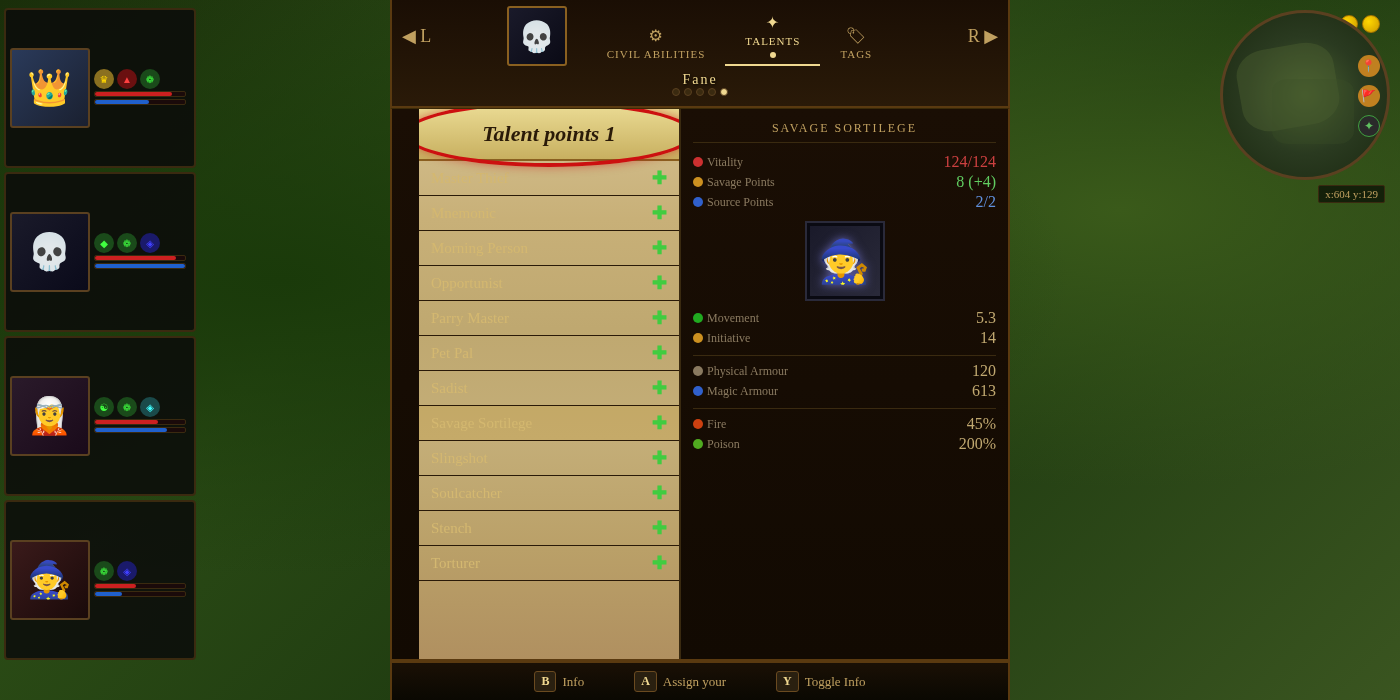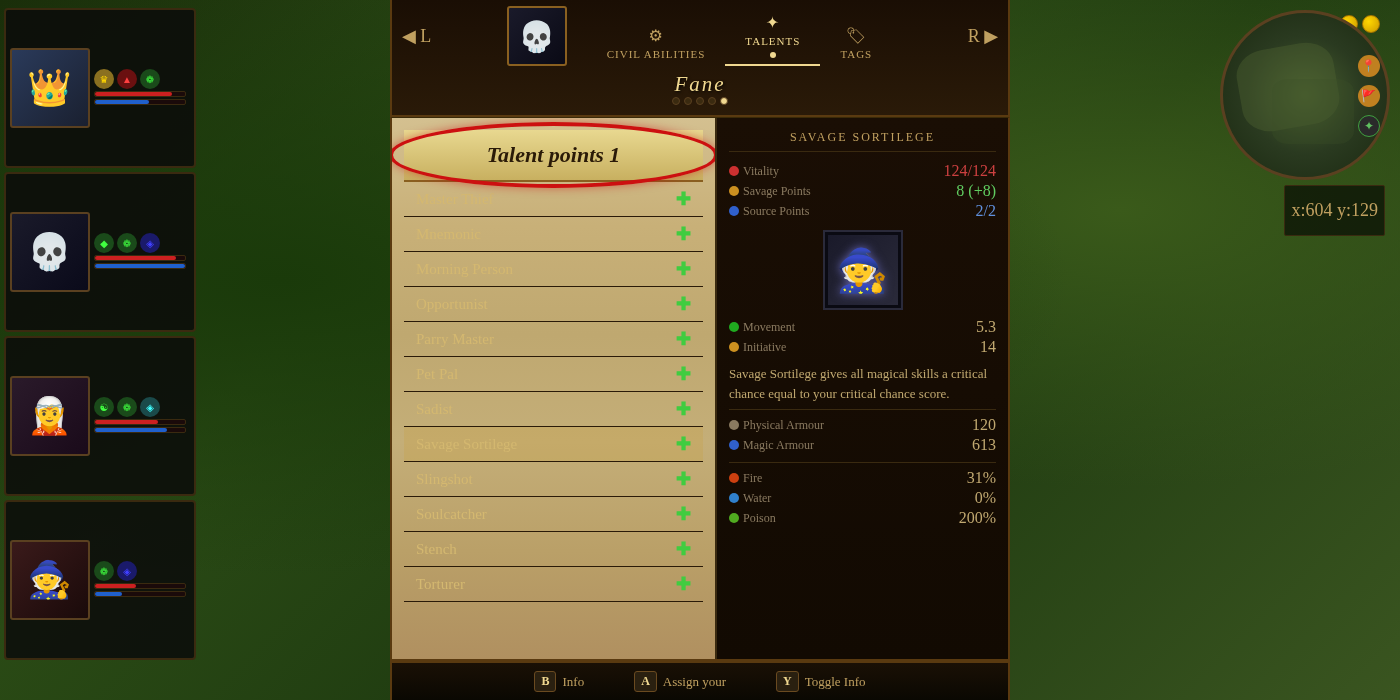--- a/index.html
+++ b/index.html
@@ -147,22 +147,21 @@
       border-top: none;
       width: 620px;
       padding: 6px 10px;
       display: flex;
       flex-direction: column;
       align-items: center;
     }
 
     .char-name {
       color: #f0d890;
-      font-size: 21px;
-      font-style: italic;
+      font-size: 14px;
       letter-spacing: 2px;
       text-shadow: 1px 1px 3px #000;
     }
 
     .char-portrait-small {
       width: 60px;
       height: 60px;
       border: 2px solid #8a6020;
       border-radius: 3px;
       background: linear-gradient(135deg, #1a1a2a, #0a0a15);
@@ -240,25 +239,26 @@
       display: flex;
       width: 620px;
       flex: 1;
       background: linear-gradient(180deg, #1a0e04 0%, #120a02 100%);
       border: 2px solid #5a3a10;
       border-top: 1px solid #3a2a08;
     }
 
     
     .talent-list {
-      width: 325px;
-      padding: 12px;
+      width: 262px;
+      padding: 0;
       border-right: 2px solid #3a2a10;
       overflow-y: auto;
       flex-shrink: 0;
+      margin-left: 27px;
     }
 
     .talent-points-header {
       background: linear-gradient(180deg, #e8d890 0%, #c8b060 100%);
       padding: 12px 16px;
       text-align: center;
       border-bottom: 2px solid #8a6020;
       position: relative;
     }
 
@@ -448,23 +448,23 @@
       width: 100%;
       height: 100%;
       position: relative;
     }
 
     .coordinates {
       position: absolute;
       top: 185px;
       right: 15px;
       color: #c0a060;
-      font-size: 18px;
+      font-size: 11px;
       background: rgba(0,0,0,0.6);
-      padding: 14px 6px;
+      padding: 2px 6px;
       border: 1px solid #3a2a10;
       border-radius: 2px;
     }
 
     .map-gold-coins {
       position: absolute;
       top: 15px;
       right: 20px;
       display: flex;
       gap: 4px;
@@ -706,21 +706,21 @@
       <div class="detail-title">SAVAGE SORTILEGE</div>
 
       <div class="stat-row-with-icon">
         <div class="stat-icon red"></div>
         <span class="stat-label">Vitality</span>
         <span class="stat-value" style="margin-left:auto; color: #cc4040;">124/124</span>
       </div>
       <div class="stat-row-with-icon">
         <div class="stat-icon yellow"></div>
         <span class="stat-label">Savage Points</span>
-        <span class="stat-value green" style="margin-left:auto;">8 (+8)</span>
+        <span class="stat-value green" style="margin-left:auto;">8 (+4)</span>
       </div>
       <div class="stat-row-with-icon">
         <div class="stat-icon blue"></div>
         <span class="stat-label">Source Points</span>
         <span class="stat-value blue" style="margin-left:auto;text-align:right;">2/2</span>
       </div>
 
       <div class="talent-image-area">
         <div class="talent-image-inner">
           <span style="font-size: 42px; color: #c0c0d0; text-shadow: 0 0 10px #6060aa;">🧙</span>
@@ -731,46 +731,40 @@
         <div class="stat-icon green"></div>
         <span class="stat-label">Movement</span>
         <span class="stat-value" style="margin-left:auto;">5.3</span>
       </div>
       <div class="stat-row-with-icon">
         <div class="stat-icon yellow"></div>
         <span class="stat-label">Initiative</span>
         <span class="stat-value" style="margin-left:auto;">14</span>
       </div>
 
-      <div class="detail-description">Savage Sortilege gives all magical skills a critical chance equal to your critical chance score.</div>
 
       <hr class="divider-line">
 
       <div class="stat-row-with-icon">
         <div class="stat-icon" style="background:#8a7a60;"></div>
         <span class="stat-label">Physical Armour</span>
         <span class="stat-value" style="margin-left:auto;">120</span>
       </div>
       <div class="stat-row-with-icon">
         <div class="stat-icon blue"></div>
         <span class="stat-label">Magic Armour</span>
         <span class="stat-value" style="margin-left:auto;">613</span>
       </div>
 
       <hr class="divider-line">
 
       <div class="stat-row-with-icon">
         <div class="stat-icon" style="background:#cc4010;"></div>
         <span class="stat-label">Fire</span>
-        <span class="stat-value" style="margin-left:auto;">31%</span>
-      </div>
-      <div class="stat-row-with-icon">
-        <div class="stat-icon" style="background:#3080cc;"></div>
-        <span class="stat-label">Water</span>
-        <span class="stat-value" style="margin-left:auto;">0%</span>
+        <span class="stat-value" style="margin-left:auto;">45%</span>
       </div>
       <div class="stat-row-with-icon">
         <div class="stat-icon" style="background:#50aa20;"></div>
         <span class="stat-label">Poison</span>
         <span class="stat-value" style="margin-left:auto;">200%</span>
       </div>
     </div>
 
   </div>
 

